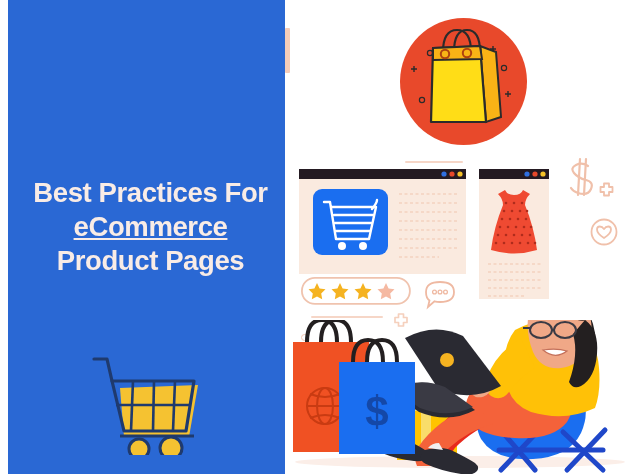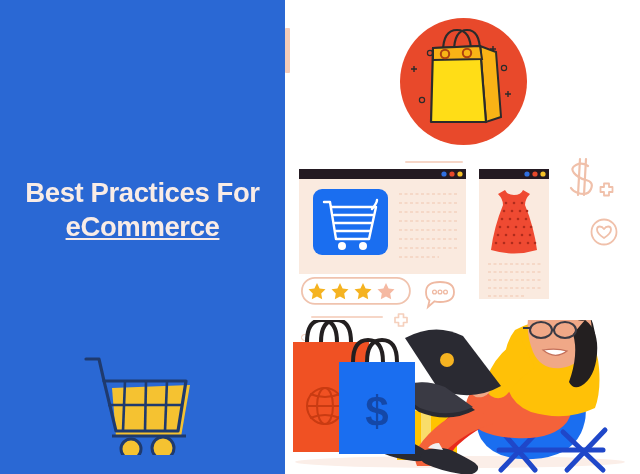--- a/index.html
+++ b/index.html
@@ -11,21 +11,21 @@
   }
   #canvas {
     position:relative;
     width:640px; height:474px;
     background:#ffffff;
     overflow:hidden;
   }
 
   
   .blue-panel {
-    position:absolute; left:0; top:0;
+    position:absolute; left:8px; top:0;
     width:285px; height:474px;
     background:#2a68d4;
   }
   .headline {
     position:absolute; left:0; top:176px;
     width:285px;
     text-align:center;
     color:#f9ece6;
     font-family:"Liberation Sans", sans-serif;
     font-weight:bold;
@@ -112,20 +112,21 @@
 </head>
 <body>
 
 <div id="canvas">
 
   <div class="blue-panel">
 
     <div class="headline">
       <span class="l1">Best Practices For</span>
       <span class="l2">eCommerce</span>
+      <span class="l3">Product Pages</span>
     </div>
 
     <div class="cart-badge">
       <svg viewBox="0 0 130 110" width="130" height="110">
 
         <path d="M34 43 L112 40 L103 92 L38 92 Z" fill="#f5c231"></path>
 
         <path d="M8 14 L21 14 L26 36" fill="none" stroke="#1f3a6e" stroke-width="3.2" stroke-linecap="round" stroke-linejoin="round"></path>
 
         <path d="M26 36 L108 36 L100 86 L38 86 Z" fill="none" stroke="#1f3a6e" stroke-width="3.2" stroke-linejoin="round"></path>

